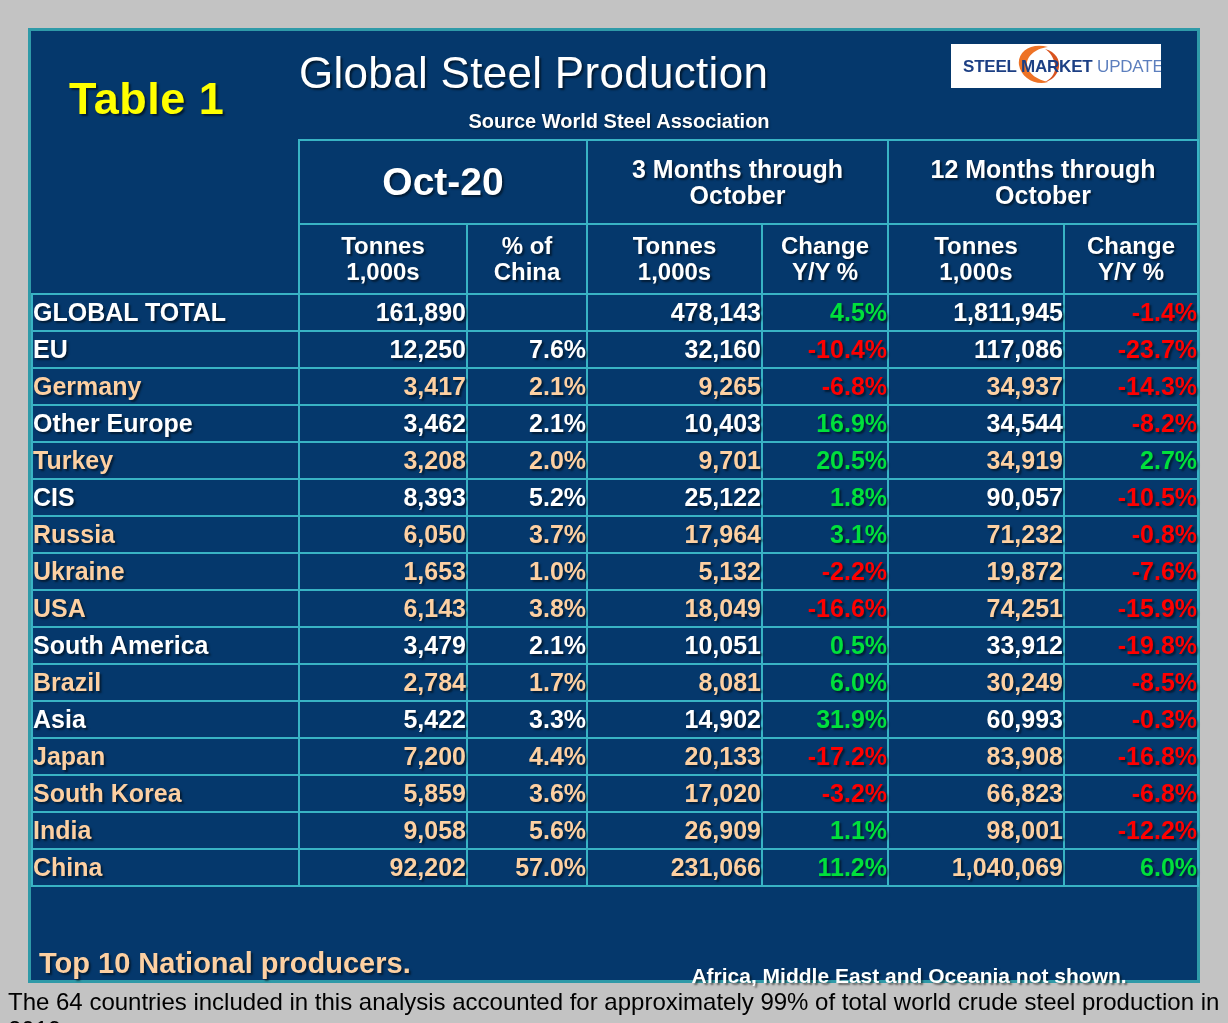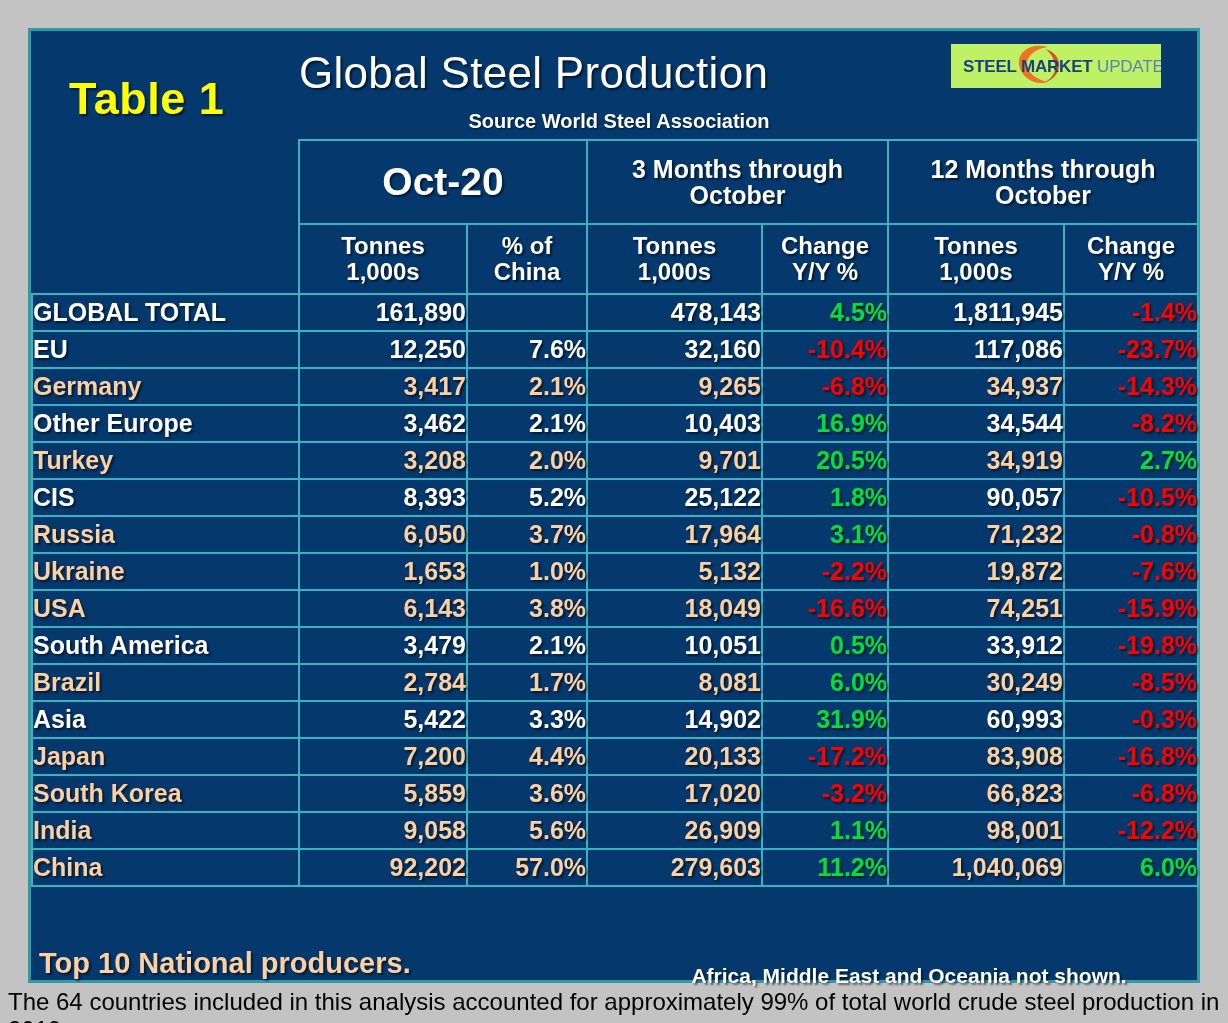--- a/index.html
+++ b/index.html
@@ -38,21 +38,21 @@
   .subtitle {
     position:absolute; left:268px; top: 79px; width: 640px;
     text-align:center; color:#ffffff; font-size: 20px; font-weight: bold;
     text-shadow: 1px 1px 2px rgba(0,0,0,.55);
   }
 
   
   .logo-box {
     position:absolute; left: 920px; top: 13px;
     width: 210px; height: 44px;
-    background:#bef264;
+    background:#ffffff;
     display:flex; align-items:center; justify-content:center;
     overflow:hidden;
   }
   .logo-inner { position:relative; width:206px; height:40px; }
   .logo-swoosh { position:absolute; left:62px; top:-2px; width:46px; height:42px; }
   .logo-txt {
     position:absolute; left:10px; top:11px;
     font-size:17px; letter-spacing:-0.2px; white-space:nowrap;
     font-family:"Liberation Sans", sans-serif;
   }
@@ -327,21 +327,21 @@
             <td class="num p">5.6%</td>
             <td class="num p">26,909</td>
             <td class="num g">1.1%</td>
             <td class="num p">98,001</td>
             <td class="num r">-12.2%</td>
           </tr>
           <tr class="dr">
             <td class="nm ind p">China</td>
             <td class="num p">92,202</td>
             <td class="num p">57.0%</td>
-            <td class="num p">279,603</td>
+            <td class="num p">231,066</td>
             <td class="num g">11.2%</td>
             <td class="num p">1,040,069</td>
             <td class="num g">6.0%</td>
           </tr>
         </tbody>
     </table>
 
     <div class="footer">
       <div class="foot-left">Top 10 National producers.</div>
       <div class="foot-right">Africa, Middle East and Oceania not shown.</div>

